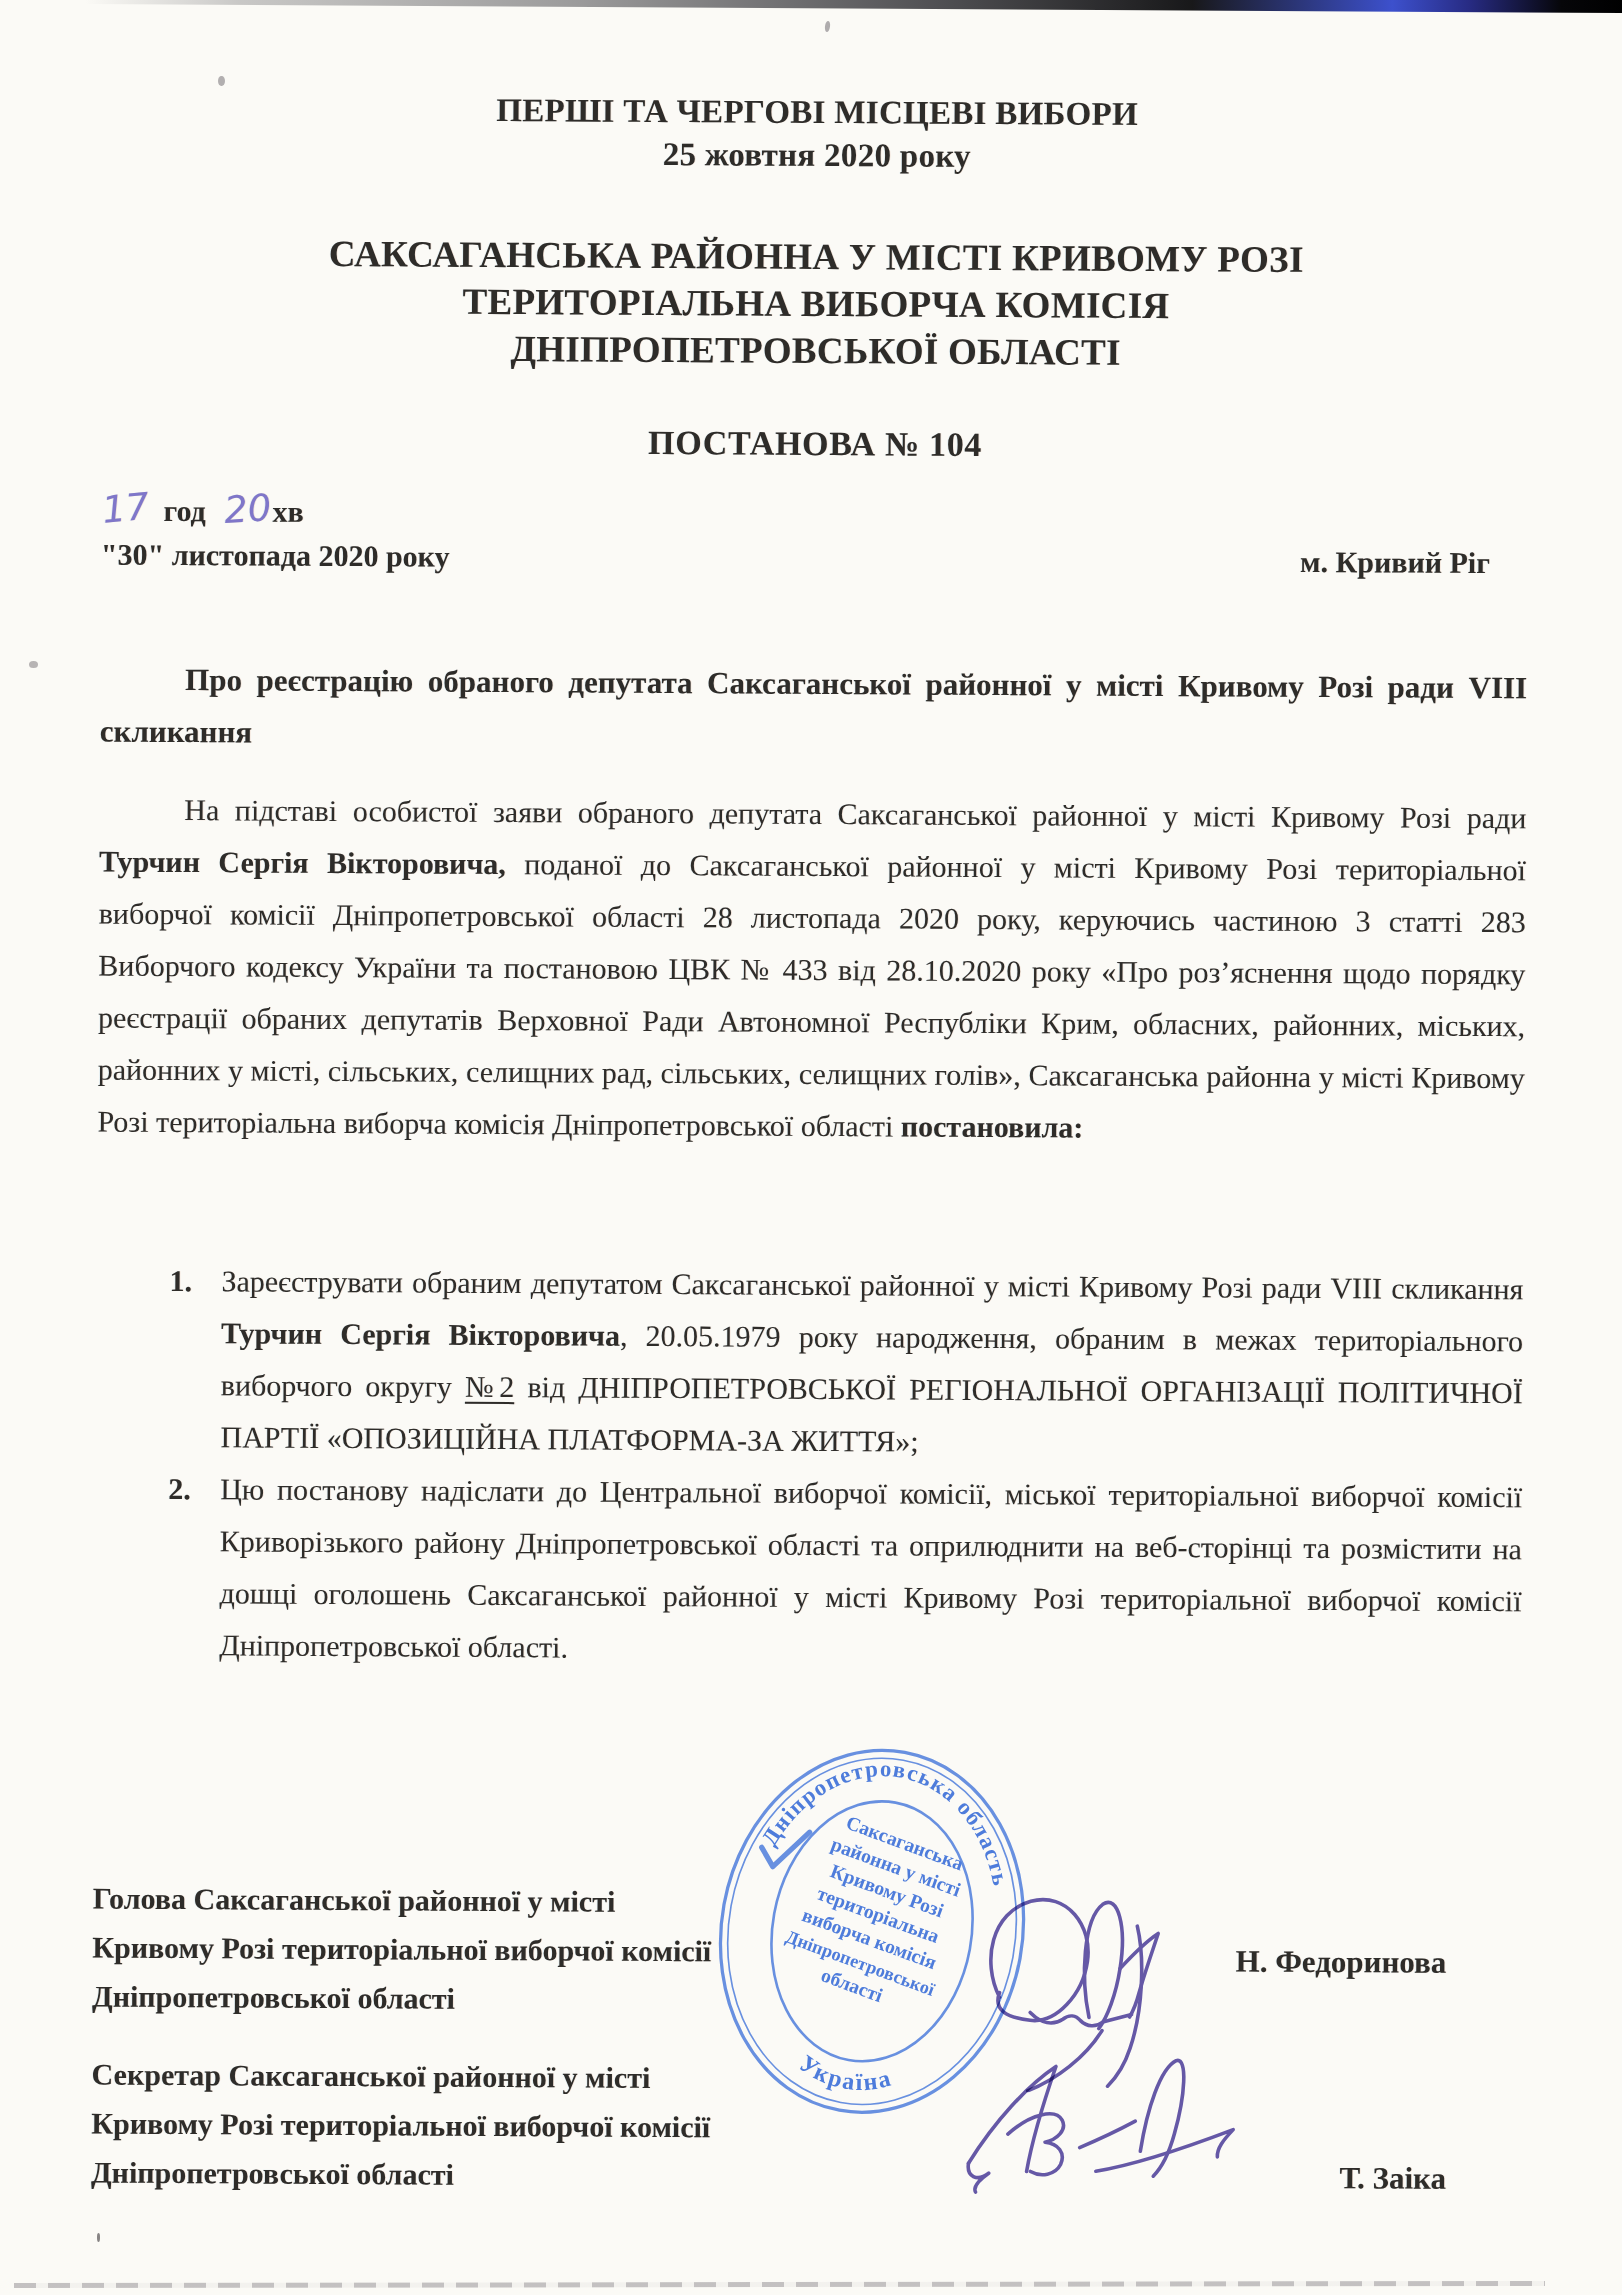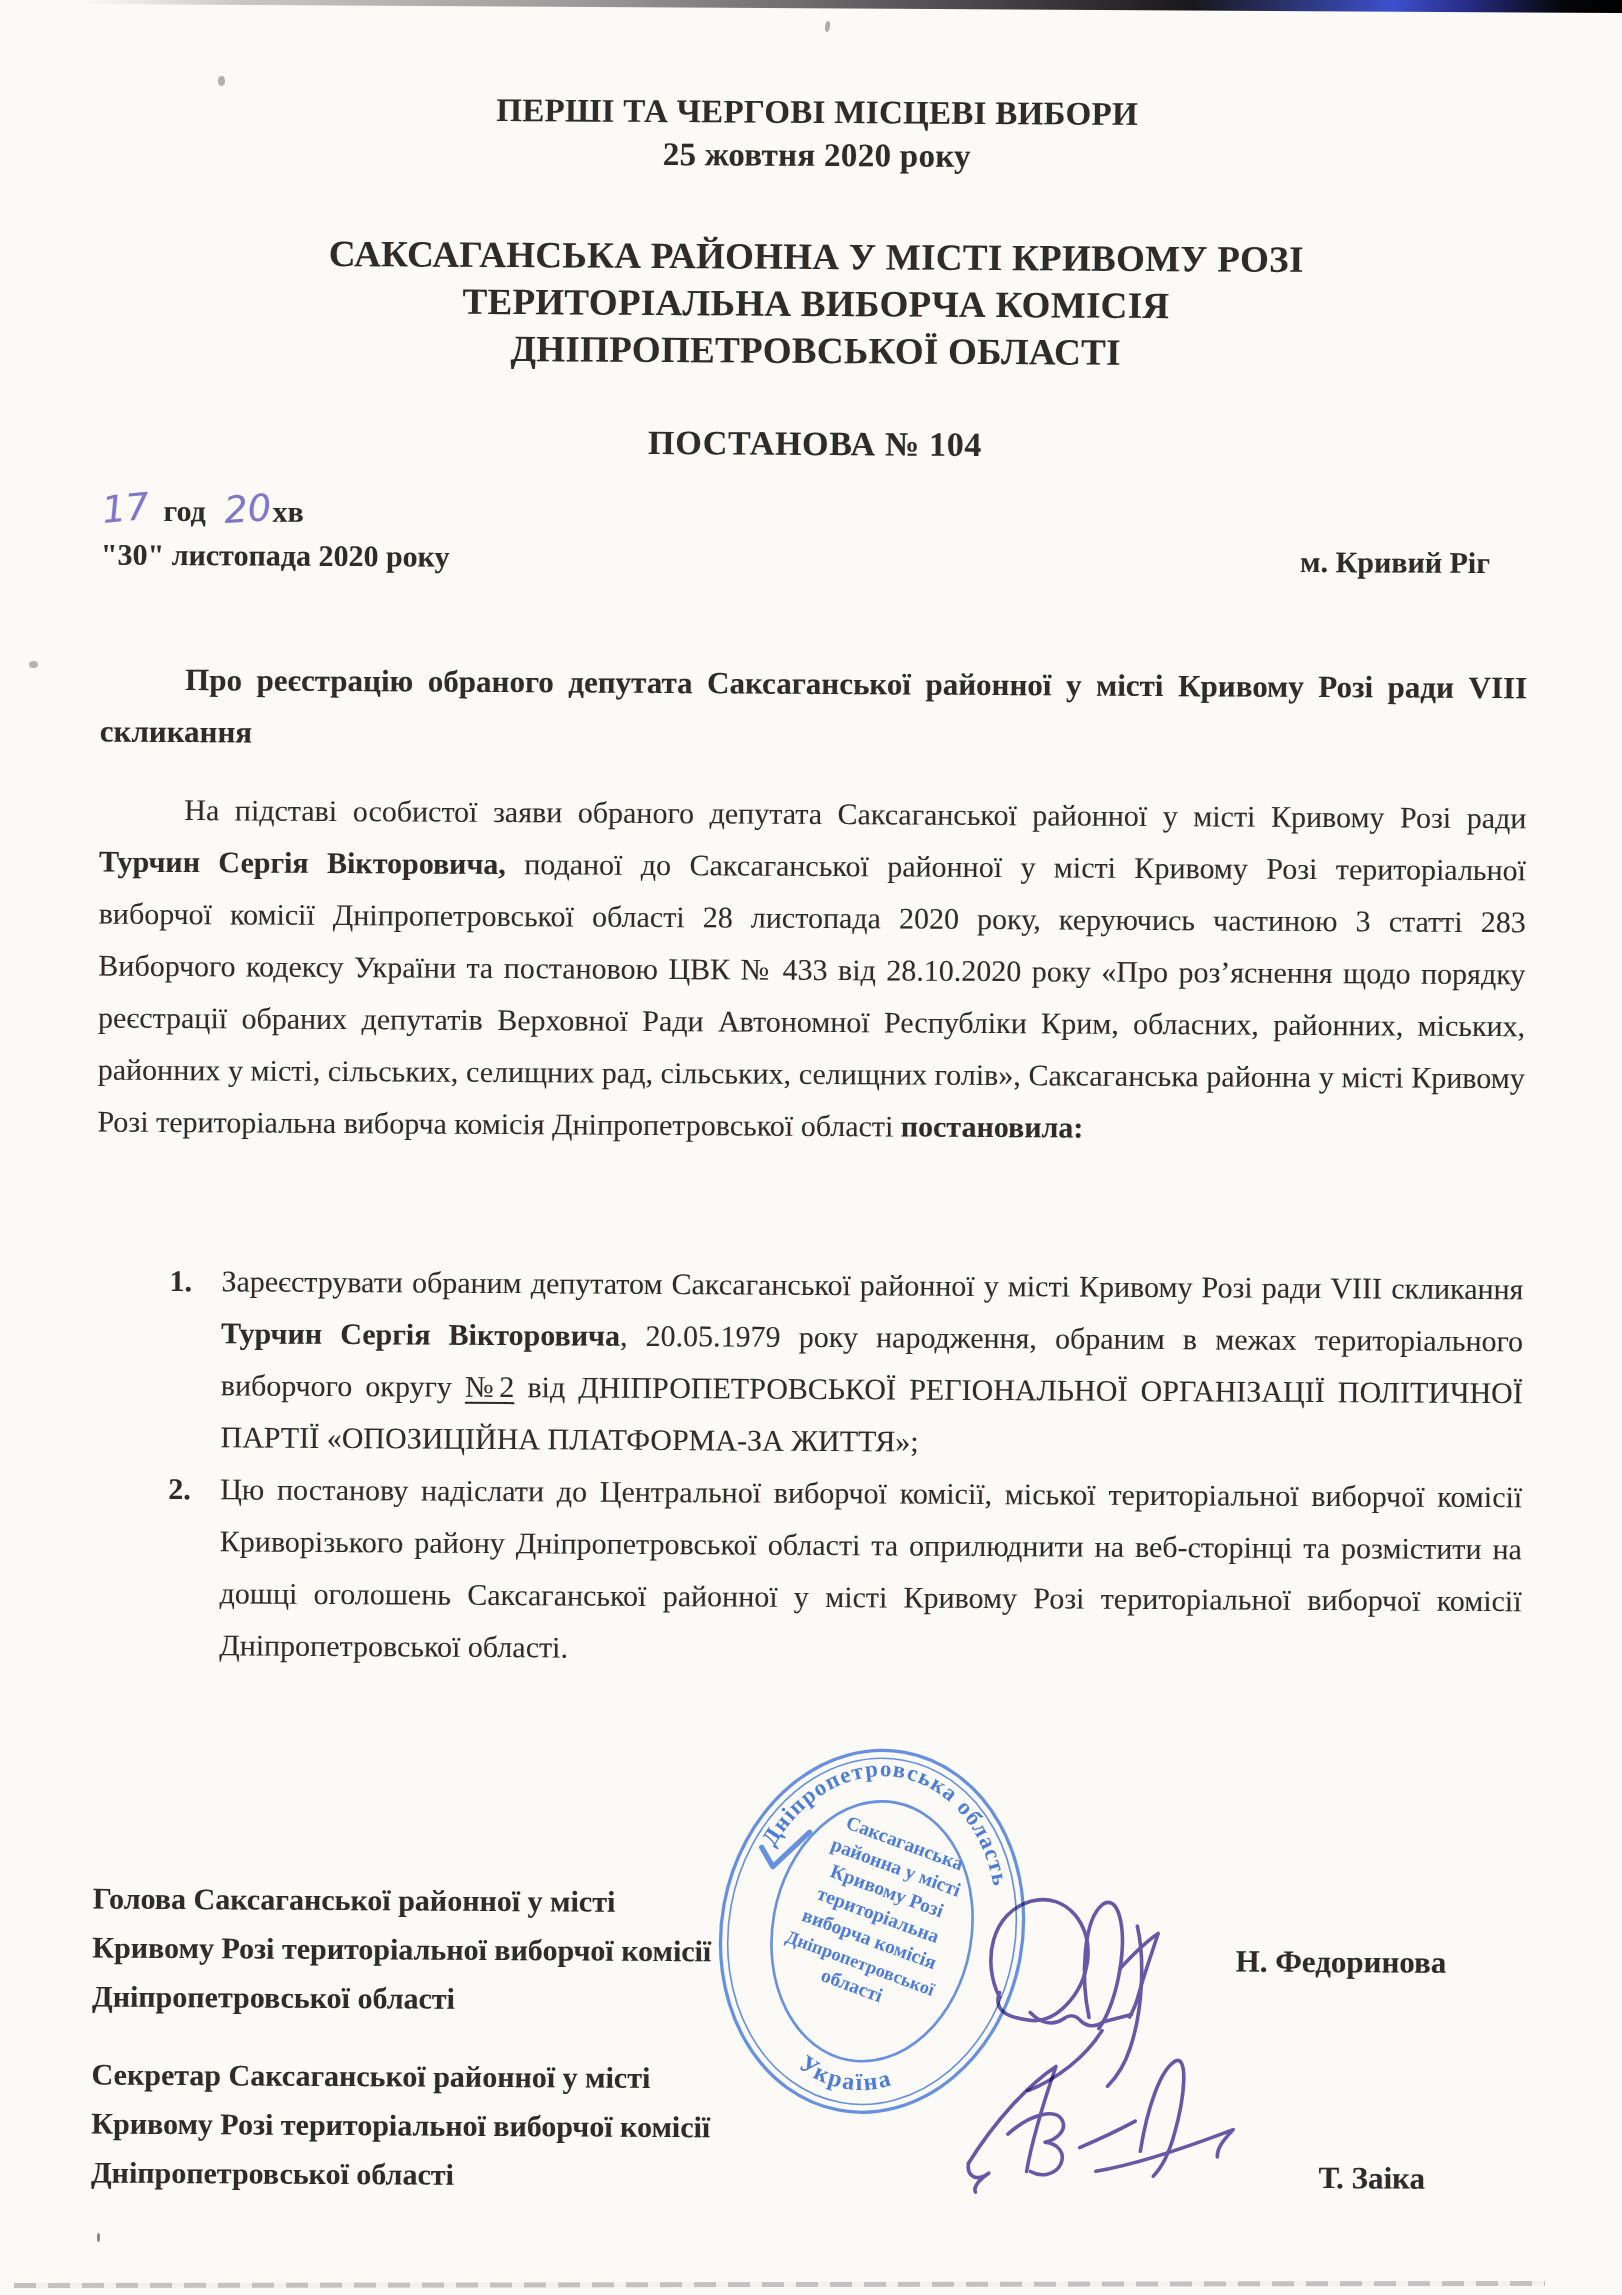--- a/index.html
+++ b/index.html
@@ -56,21 +56,21 @@
   .list-item { display: flex; align-items: flex-start; }
   .list-num { width: 52px; margin-left: 73px; font-weight: bold; flex: 0 0 auto; }
   .list-text { flex: 1 1 auto; text-align: justify; }
   .u { text-decoration: underline; text-underline-offset: 4.6px; text-decoration-thickness: 2px; }
 
   .sig-block { position: absolute; left: 98px; width: 759px; font-size: 30px; font-weight: bold; line-height: 49px; }
   .sig-block-1 { top: 1873px; }
   .sig-block-2 { top: 2049px; }
   .sig-name { position: absolute; font-size: 31px; font-weight: bold; white-space: nowrap; }
   .sig-name-1 { top: 1936px; right: 171px; }
-  .sig-name-2 { top: 2152px; right: 191px; margin-left: 16px; }
+  .sig-name-2 { top: 2152px; right: 170px; margin-left: 16px; }
 
   .stamp-svg { position: absolute; left: 717px; top: 1735px; mix-blend-mode: multiply; opacity: .9; }
   .signature-svg { position: absolute; mix-blend-mode: multiply; opacity: .92; }
   .signature-1 { left: 974px; top: 1857px; }
   .signature-2 { left: 952px; top: 2030px; }
 
   
   .scan-top-band {
     position: absolute; left: 85px; top: 0; width: 1538px; height: 13px;
     background: linear-gradient(90deg,

